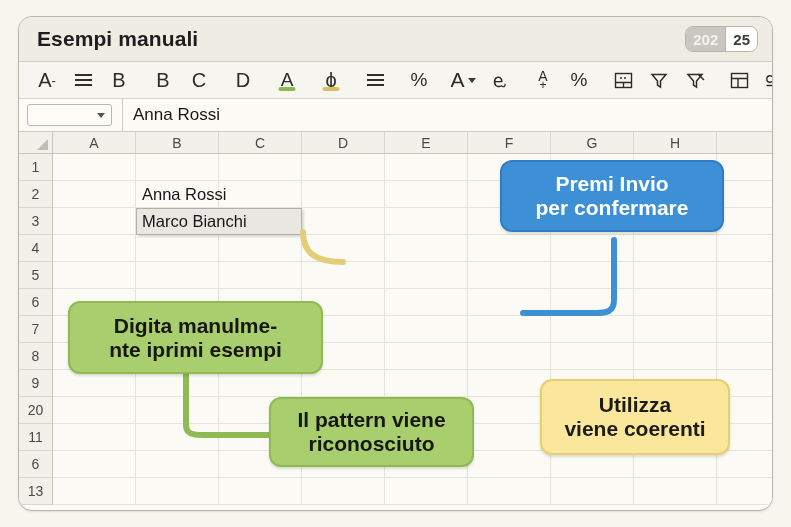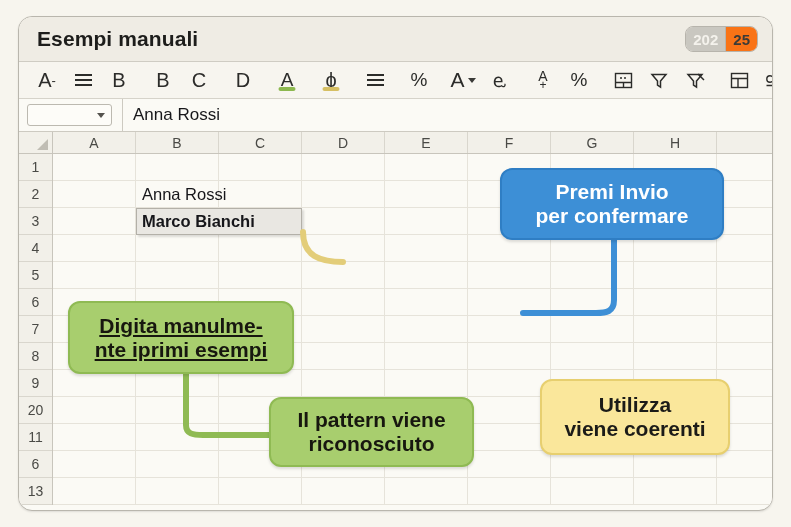--- a/index.html
+++ b/index.html
@@ -53,21 +53,21 @@
     height: 24px;
   }
   .badge-a, .badge-b {
     display: flex; align-items: center; justify-content: center;
     font-size: 15px;
     font-weight: bold;
     padding: 0 7px;
     box-sizing: border-box;
   }
   .badge-a { background: #c9c7c0; color: #f4f2ec; }
-  .badge-b { background: #f97316; color: #3b3b38; border-left: 1px solid #b7b4ac; }
+  .badge-b { background: #ffffff; color: #3b3b38; border-left: 1px solid #b7b4ac; }
 
   
   .toolbar {
     height: 37px;
     background: #f7f5ef;
     border-bottom: 1px solid #d6d3ca;
     display: flex;
     align-items: center;
     padding: 0 10px;
     box-sizing: border-box;
@@ -362,40 +362,40 @@
           <div class="vline" style="left:248px"></div>
           <div class="vline" style="left:331px"></div>
           <div class="vline" style="left:414px"></div>
           <div class="vline" style="left:497px"></div>
           <div class="vline" style="left:580px"></div>
           <div class="vline" style="left:663px"></div>
 
           <div class="cell-sel" style="left:83px; top:54px; width:166px; height:27px;"></div>
 
           <div class="cell-text" style="left:89px; top:31px;">Anna Rossi</div>
-          <div class="cell-text" style="left:89px; top:58px;font-weight:bold;">Marco Bianchi</div>
+          <div class="cell-text" style="left:89px; top:58px;">Marco Bianchi</div>
         </div>
       </div>
     </div>
   </div>
 
   <svg class="leaders" viewBox="0 0 791 527">
 
     <path d="M303,232 C303,256 320,262 343,262" fill="none" stroke="#e3cd79" stroke-width="6" stroke-linecap="round"></path>
 
     <path d="M614,240 L614,300 C614,312 606,313 596,313 L523,313" fill="none" stroke="#3d8fd6" stroke-width="6" stroke-linecap="round"></path>
 
     <path d="M186,374 L186,425 C186,434 193,435 203,435 L272,435" fill="none" stroke="#8fba53" stroke-width="6" stroke-linecap="round"></path>
   </svg>
 
-  <div class="callout c-blue" style="left:500px; top:168px; width:224px; height:72px;">Premi Invio
+  <div class="callout c-blue" style="left:500px; top:160px; width:224px; height:72px;">Premi Invio
 per confermare</div>
 
 
-  <div class="callout c-green" style="left:68px; top:301px; width:226px; height:73px;text-decoration:underline;">Digita manulme-
+  <div class="callout c-green" style="left:68px; top:301px; width:255px; height:73px;">Digita manulme-
 nte iprimi esempi</div>
 
   <div class="callout c-green" style="left:269px; top:397px; width:205px; height:70px;">Il pattern viene
 riconosciuto</div>
 
   <div class="callout c-yellow" style="left:540px; top:379px; width:190px; height:76px;">Utilizza
 viene coerenti</div>
 
 </div>
 

